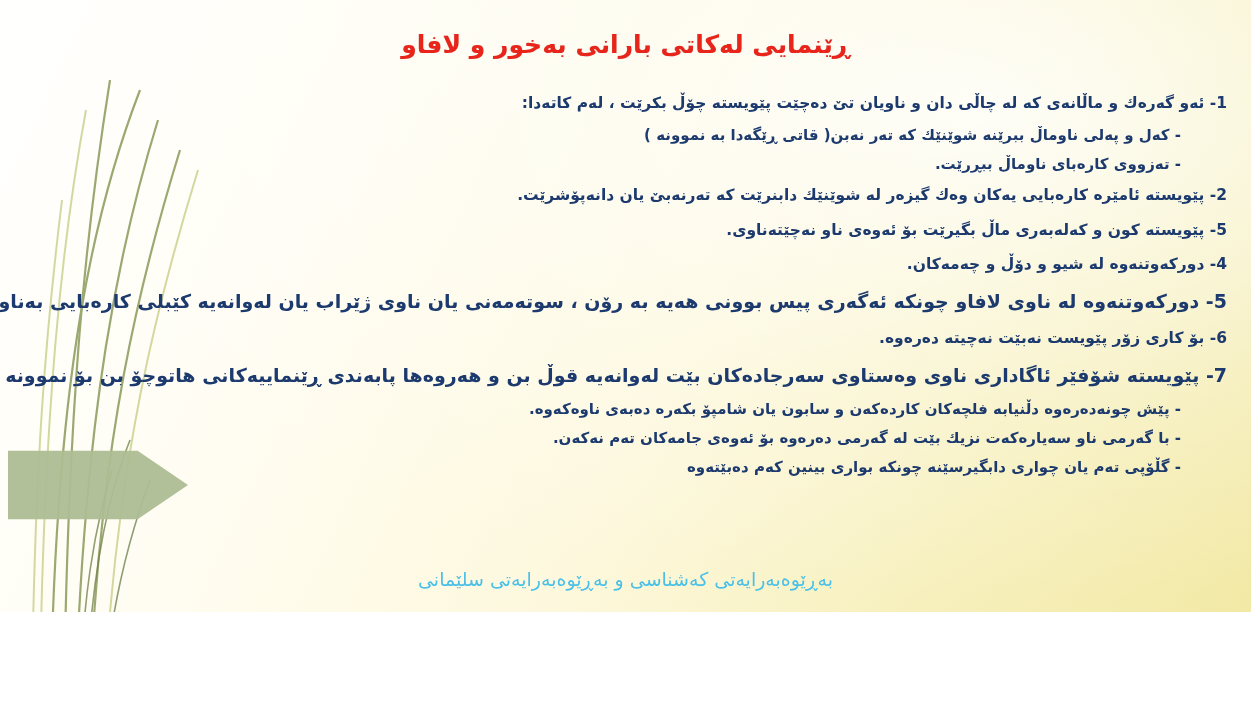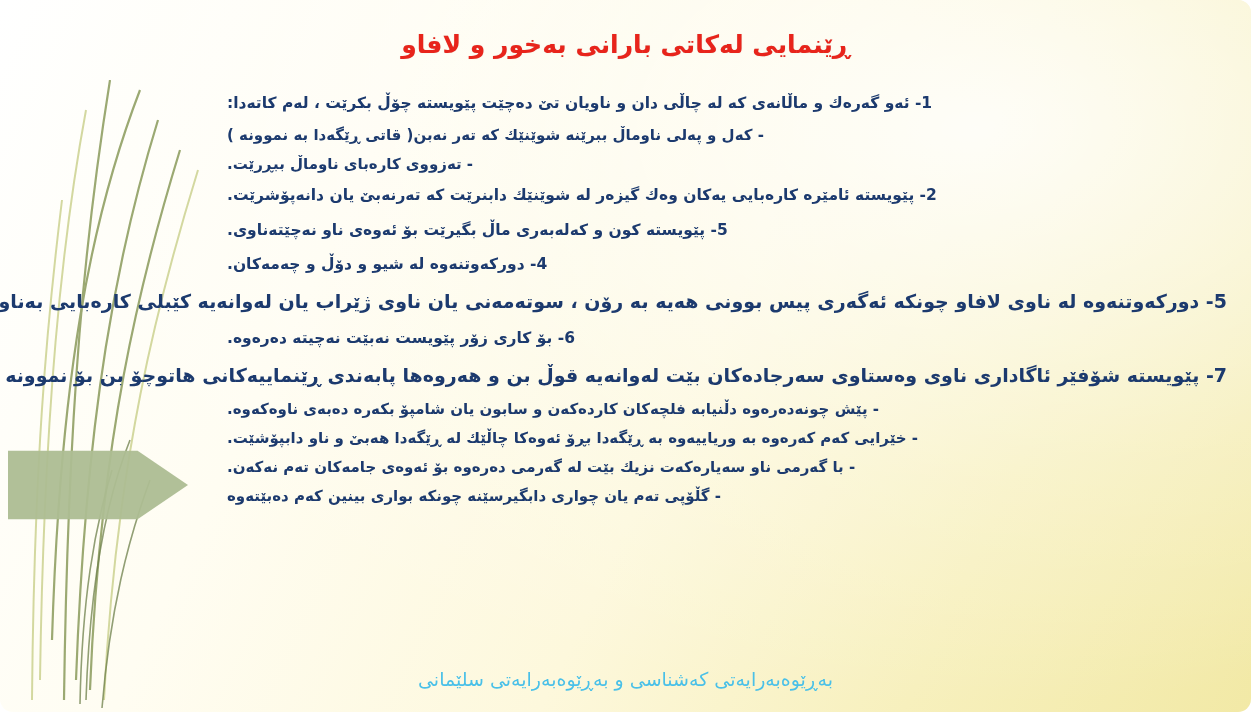--- a/index.html
+++ b/index.html
@@ -9,26 +9,25 @@
   body {
     width: 1251px;
     height: 712px;
     overflow: hidden;
     font-family: "DejaVu Sans", "Liberation Sans", sans-serif;
   }
 
   .slide {
     position: relative;
     width: 1251px;
-    height: 712px;
+    height: 612px;
     box-sizing: border-box;
     background:
       linear-gradient(115deg, #ffffff 0%, #fffdf2 28%, #fdf8dc 55%, #f7f0bd 78%, #f2e9a6 100%);
     overflow: hidden;
-    border-radius: 13px;
   }
 
   
   .wash {
     position: absolute;
     inset: 0;
     background: radial-gradient(ellipse at 78% 18%, rgba(255,255,255,0.85) 0%, rgba(255,255,255,0.25) 42%, rgba(255,255,255,0) 70%);
     pointer-events: none;
   }
 
@@ -67,21 +66,21 @@
     text-shadow: 0 0 1px rgba(0,0,0,0.15);
   }
 
   .body-block {
     position: absolute;
     top: 92px;
     right: 24px;
     width: 1000px;
     color: #1f3864;
     direction: rtl;
-    text-align: left;
+    text-align: right;
   }
 
   .line {
     font-size: 15.5px;
     font-weight: bold;
     color: #1c3a6e;
     line-height: 1.5;
     margin: 0 0 11px 0;
     white-space: nowrap;
   }
@@ -141,19 +140,18 @@
     <p class="line">1- ئەو گەرەك و ماڵانەی كە لە چاڵی دان و ناویان تێ دەچێت پێویستە چۆڵ بكرێت ، لەم كاتەدا:</p>
     <p class="sub">- كەل و پەلی ناوماڵ ببرێنە شوێنێك كە تەر نەبن( قاتی ڕێگەدا بە نموونە )</p>
     <p class="sub">- تەزووی كارەبای ناوماڵ ببڕرێت.</p>
     <p class="line">2- پێویستە ئامێرە كارەبایی یەكان وەك گیزەر لە شوێنێك دابنرێت كە تەرنەبێ یان دانەپۆشرێت.</p>
     <p class="line">5- پێویستە كون و كەلەبەری ماڵ بگیرێت بۆ ئەوەی ناو نەچێتەناوی.</p>
     <p class="line">4- دوركەوتنەوە لە شیو و دۆڵ و چەمەكان.</p>
     <p class="line wide">5- دوركەوتنەوە لە ناوی لافاو چونكە ئەگەری پیس بوونی هەیە بە رۆن ، سوتەمەنی یان ناوی ژێراب یان لەوانەیە كێبلی كارەبایی بەناوا رۆیشتبێت و بارگاوی بوبێت.</p>
     <p class="line">6- بۆ كاری زۆر پێویست نەبێت نەچیتە دەرەوە.</p>
     <p class="line wide">7- پێویستە شۆفێر ئاگاداری ناوی وەستاوی سەرجادەكان بێت لەوانەیە قوڵ بن و هەروەها پابەندی ڕێنماییەكانی هاتوچۆ بن بۆ نموونە</p>
     <p class="sub">- پێش چونەدەرەوە دڵنیابە فلچەكان كاردەكەن و سابون یان شامپۆ بكەرە دەبەی ناوەكەوە.</p>
-    <p class="sub">- خێرایی كەم كەرەوە بە وریاییەوە بە ڕێگەدا بڕۆ ئەوەكا چاڵێك لە ڕێگەدا هەبێ و ناو    دابپۆشێت.</p>
     <p class="sub">- با گەرمی ناو سەیارەكەت نزیك بێت لە گەرمی دەرەوە بۆ ئەوەی جامەكان تەم نەكەن.</p>
     <p class="sub">- گڵۆپی تەم یان چواری دابگیرسێنە چونكە بواری بینین كەم دەبێتەوە</p>
   </div>
 
   <div class="footer">بەڕێوەبەرایەتی كەشناسی و بەڕێوەبەرایەتی سلێمانی</div>
 </div>
 
 </body></html>

